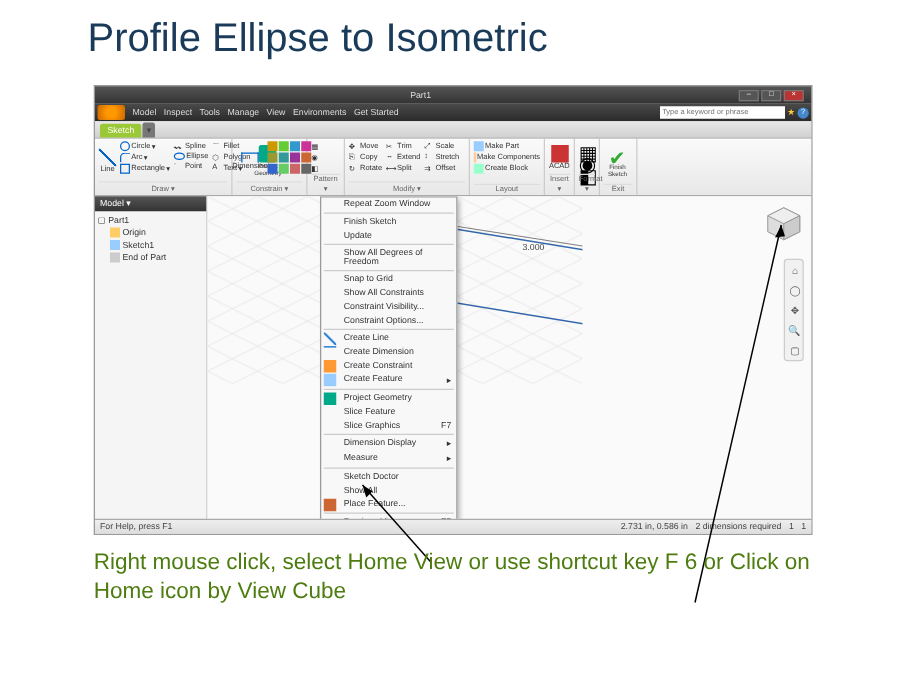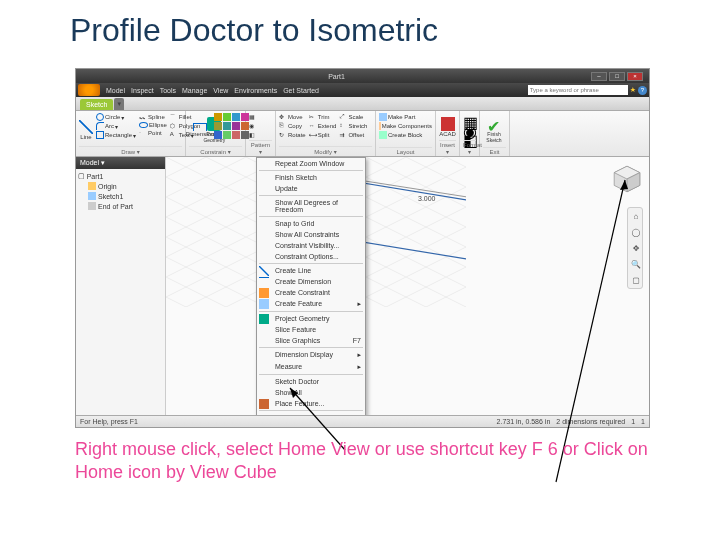--- a/index.html
+++ b/index.html
@@ -42,27 +42,27 @@
   .dim-text { position:absolute; font-size:7px; color:#444; }
   .context-menu { position:absolute; left:90px; top:0; width:110px; background:#f8f8f8; border:1px solid #999; box-shadow:2px 2px 4px rgba(0,0,0,0.3); font-size:7px; }
   .ctx-item { padding:2px 4px 2px 18px; position:relative; color:#333; display:flex; justify-content:space-between; }
   .ctx-sep { height:1px; background:#ccc; margin:1px 2px; }
   .ctx-icon { position:absolute; left:2px; top:1px; width:10px; height:10px; }
   .viewcube { position:absolute; right:6px; top:6px; width:32px; height:32px; }
   .nav-bar { position:absolute; right:6px; top:50px; width:16px; background:rgba(240,240,240,0.9); border:1px solid #ccc; border-radius:3px; }
   .nav-btn { width:16px; height:16px; display:flex; align-items:center; justify-content:center; font-size:8px; color:#555; }
   .statusbar { position:absolute; bottom:0; left:0; right:0; height:12px; background:linear-gradient(#eee,#ddd); border-top:1px solid #aaa; display:flex; align-items:center; font-size:7px; color:#444; padding:0 4px; }
   .status-right { margin-left:auto; display:flex; gap:6px; }
-  .caption { position:absolute; left:75px; top:438px; width:580px; font-size:18px; color:#ec4899; line-height:1.25; }
+  .caption { position:absolute; left:75px; top:438px; width:580px; font-size:18px; color:#4d7c0f; line-height:1.25; }
   .arrow { position:absolute; pointer-events:none; }
 </style>
 </head>
 <body>
 
-<div class="slide-title">Profile Doctor to Isometric</div>
+<div class="slide-title">Profile Ellipse to Isometric</div>
 
 <div class="app">
   <div class="titlebar">
     <span></span>
     <span class="titlebar-center">Part1</span>
     <div class="titlebar-right">
       <div class="win-btn">–</div>
       <div class="win-btn">□</div>
       <div class="win-btn close">×</div>
     </div>

